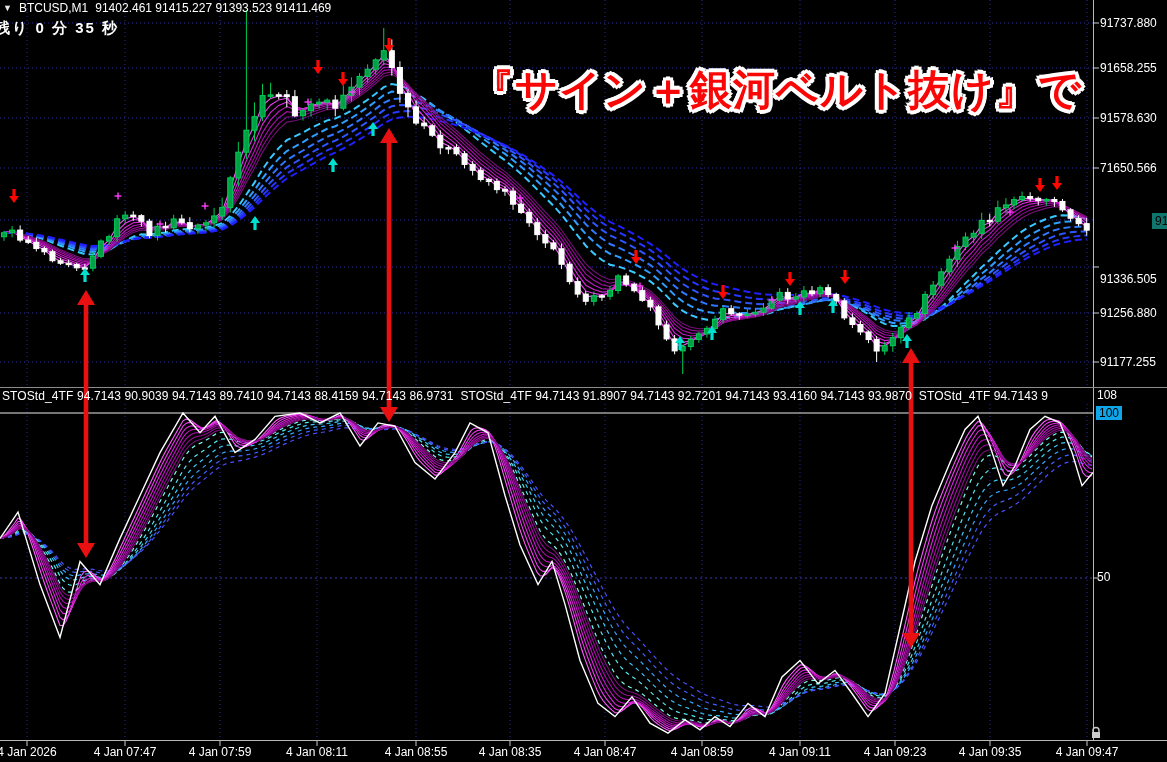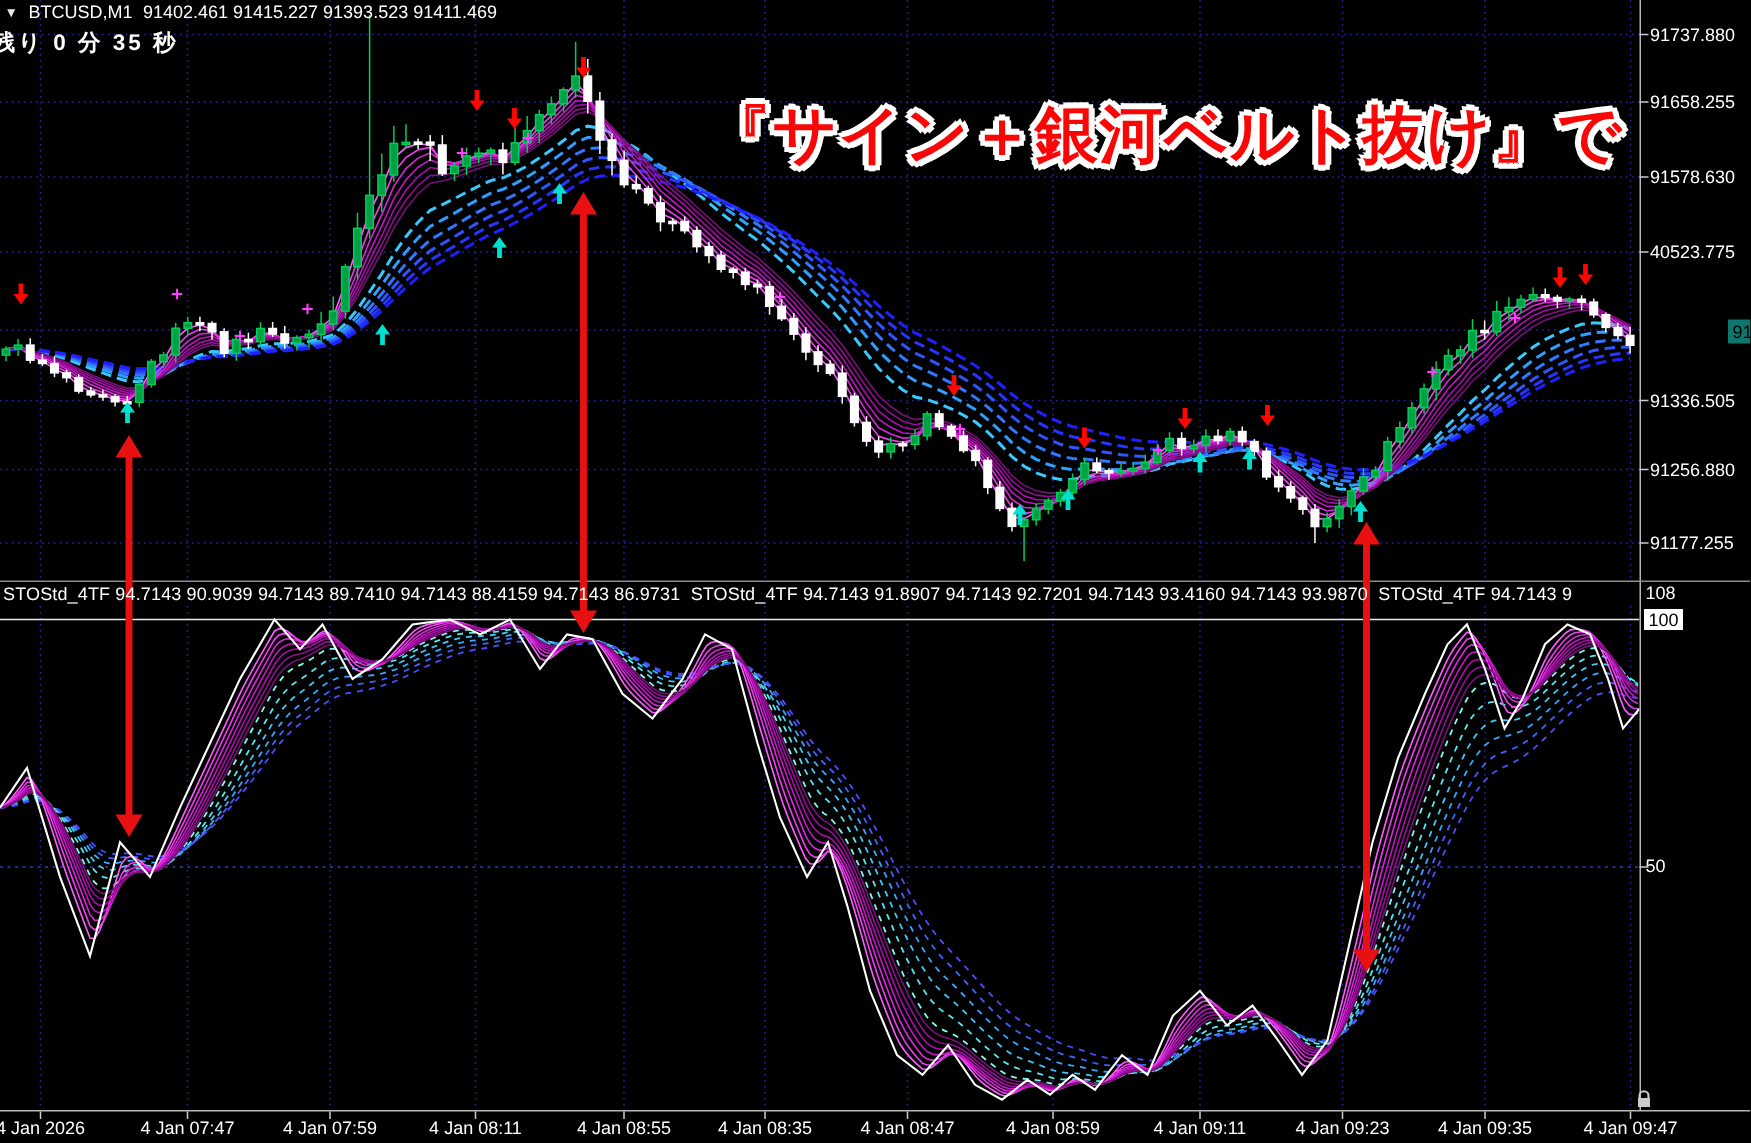--- a/index.html
+++ b/index.html
@@ -12,21 +12,21 @@
   #timer{left:-5px;top:19px;font-size:15px;font-weight:bold;letter-spacing:2px;white-space:pre;}
   #annotation{left:452px;top:62px;width:650px;text-align:center;z-index:6;}
   .ann-line{font-size:42px;line-height:56px;font-weight:bold;color:#f90606;letter-spacing:1px;
     text-shadow:-3px -3px 0 #fff,3px -3px 0 #fff,-3px 3px 0 #fff,3px 3px 0 #fff,
                 -4px 0 0 #fff,4px 0 0 #fff,0 -4px 0 #fff,0 4px 0 #fff;}
   #indicator-header{left:2px;top:389px;width:1089px;font-size:12px;white-space:pre;overflow:hidden;letter-spacing:0.1px;}
   #price-axis{left:1094px;top:0;width:73px;height:740px;}
   .pa-label{position:absolute;left:6px;font-size:12px;color:#fff;white-space:nowrap;}
   #current-price-badge{left:1152px;top:213px;background:#0f766e;color:#000;font-size:12px;padding:1px 4px 1px 3px;z-index:4;}
   #sub-axis-top{left:1097px;top:388px;font-size:12px;}
-  #sub-axis-100{left:1096px;top:406px;background:#ffffff;color:#000;font-size:12px;padding:0 3px;}
+  #sub-axis-100{left:1096px;top:406px;background:#0ea5e9;color:#000;font-size:12px;padding:0 3px;}
   #sub-axis-50{left:1097px;top:570px;font-size:12px;}
   #time-axis{left:0;top:744px;width:1167px;height:18px;}
   .ta-label{position:absolute;top:1px;width:90px;text-align:center;font-size:12px;color:#fff;white-space:nowrap;}
   #lock-icon{position:absolute;left:1089px;top:726px;z-index:4;cursor:pointer;}
 </style>
 </head>
 <body>
 
 <div id="screen">
   <svg id="chart-svg" width="1167" height="762" viewBox="0 0 1167 762">
@@ -461,22 +461,22 @@
   <div id="annotation" class="ovl">
     <div class="ann-line">『サイン＋銀河ベルト抜け』で</div>
   </div>
 
   <div id="indicator-header" class="ovl">STOStd_4TF 94.7143 90.9039 94.7143 89.7410 94.7143 88.4159 94.7143 86.9731  STOStd_4TF 94.7143 91.8907 94.7143 92.7201 94.7143 93.4160 94.7143 93.9870  STOStd_4TF 94.7143 9</div>
 
   <div id="price-axis" class="ovl">
       <div class="pa-label" style="top: 16px;">91737.880</div>
       <div class="pa-label" style="top: 61px;">91658.255</div>
       <div class="pa-label" style="top: 111px;">91578.630</div>
-      <div class="pa-label" style="top: 161px;">40523.775</div>
-      <div class="pa-label" style="top: 260px;">91336.505</div>
+      <div class="pa-label" style="top: 161px;">71650.566</div>
+      <div class="pa-label" style="top: 272px;">91336.505</div>
       <div class="pa-label" style="top: 306px;">91256.880</div>
       <div class="pa-label" style="top: 355px;">91177.255</div>
     </div>
   <div id="current-price-badge" class="ovl">91411.469</div>
 
   <div id="sub-axis-top" class="ovl">108</div>
   <div id="sub-axis-100" class="ovl">100</div>
   <div id="sub-axis-50" class="ovl">50</div>
 
   <div id="time-axis" class="ovl">

